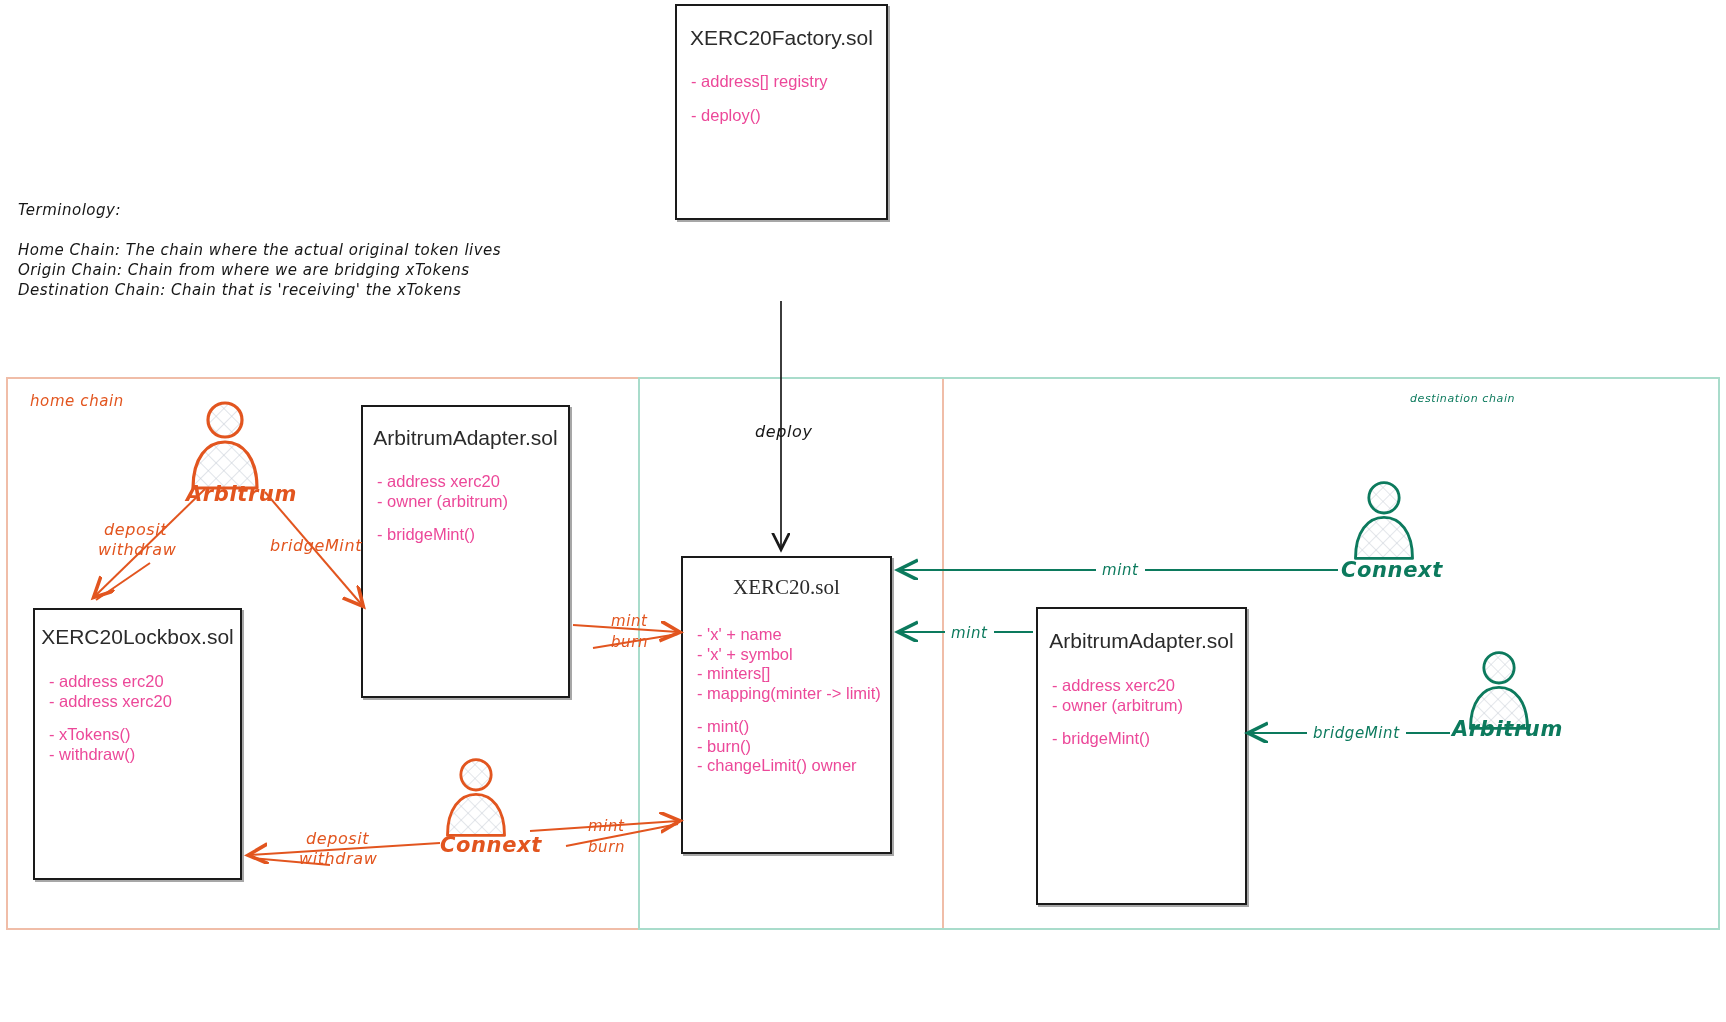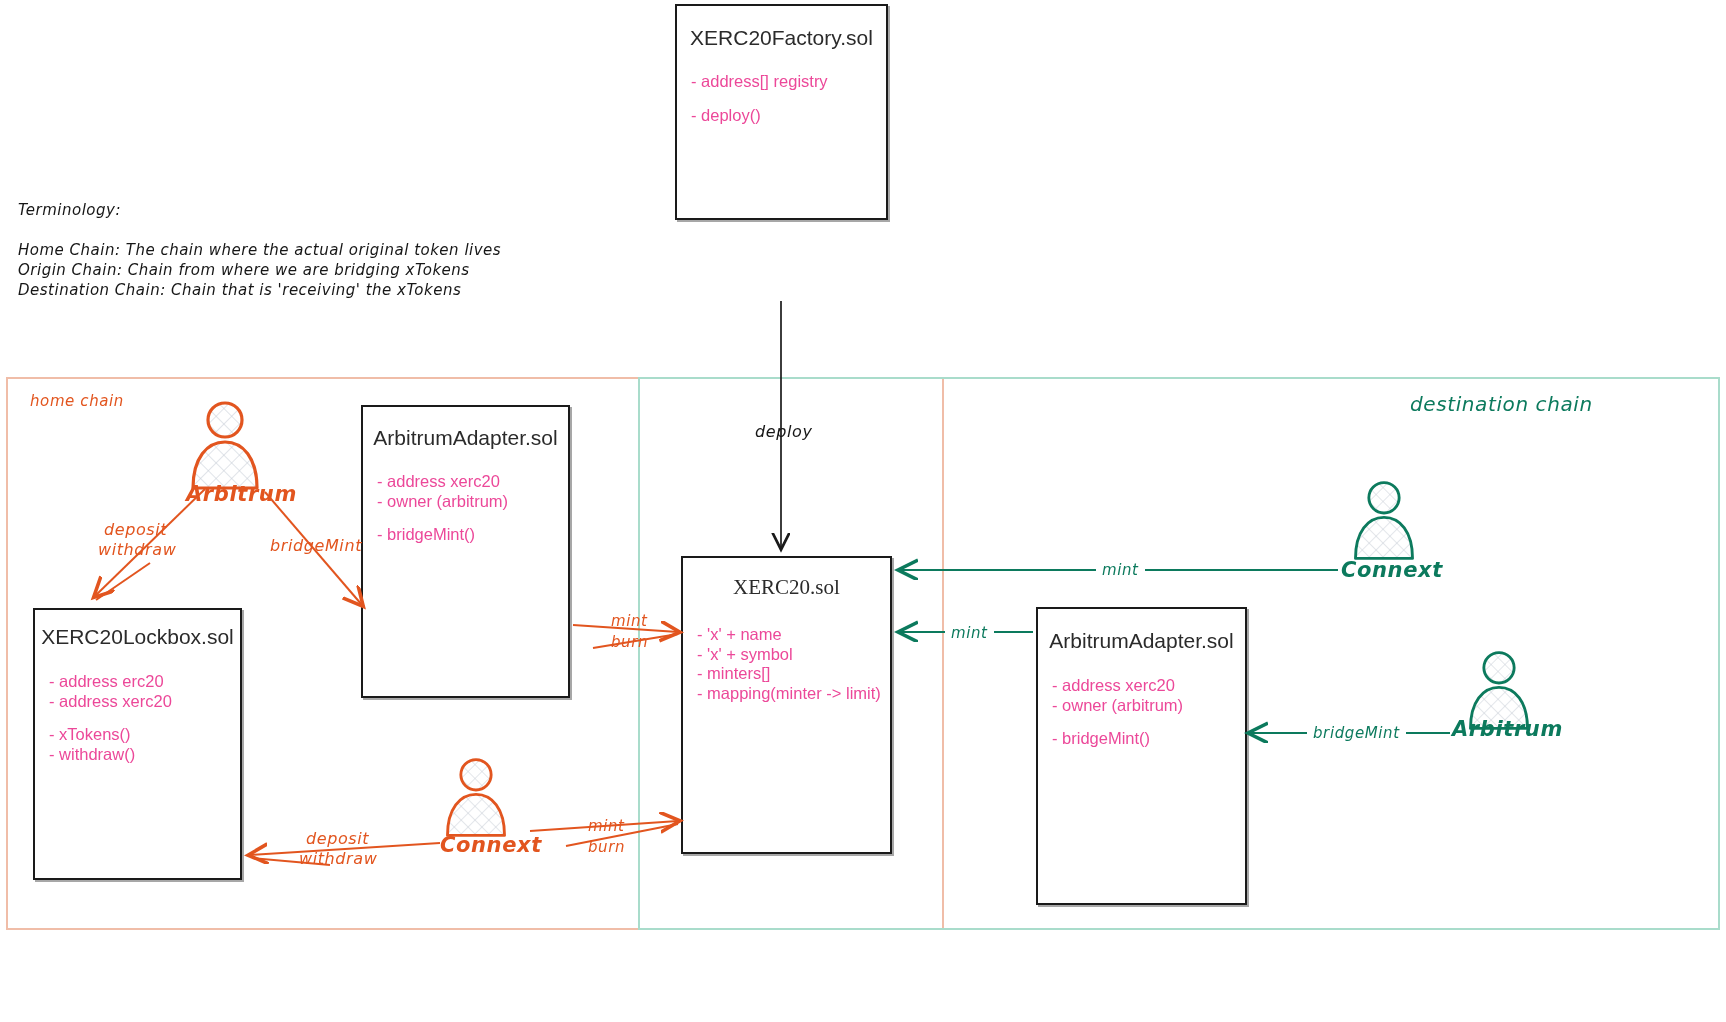--- a/index.html
+++ b/index.html
@@ -88,21 +88,21 @@
 </style>
 </head>
 <body>
 
 <div id="canvas">
 
   <div class="region region-home" style="left:6px; top:377px; width:938px; height:553px;"></div>
   <div class="region region-dest" style="left:638px; top:377px; width:1082px; height:553px;"></div>
 
   <div class="hand hand-orange" style="left:30px; top:392px; font-size:15px;">home chain</div>
-  <div class="hand hand-green" style="left:1410px; top:392px; font-size:20px;">destination chain</div>
+  <div class="hand hand-green" style="left:1410px; top:392px; font-size:11px;">destination chain</div>
 
   <div class="term-block" style="left:18px; top:200px;">
     <div class="term-head">Terminology:</div>
     <div>Home Chain: The chain where the actual original token lives</div>
     <div>Origin Chain: Chain from where we are bridging xTokens</div>
     <div>Destination Chain: Chain that is 'receiving' the xTokens</div>
   </div>
 
   <div class="uml-box" style="left:675px; top:4px; width:213px; height:216px;">
     <div class="uml-title" style="margin-top:20px;">XERC20Factory.sol</div>
@@ -144,20 +144,25 @@
   </div>
 
   <div class="uml-box" style="left:681px; top:556px; width:211px; height:298px;">
     <div class="uml-title" style="margin-top:17px;font-family:Liberation Serif, serif;">XERC20.sol</div>
     <div class="uml-body" style="margin-top:25px;">
       <div class="uml-group">
         <div class="uml-line">- 'x' + name</div>
         <div class="uml-line">- 'x' + symbol</div>
         <div class="uml-line">- minters[]</div>
         <div class="uml-line">- mapping(minter -&gt; limit)</div>
+      </div>
+      <div class="uml-group">
+        <div class="uml-line">- mint()</div>
+        <div class="uml-line">- burn()</div>
+        <div class="uml-line">- changeLimit() owner</div>
       </div>
     </div>
   </div>
 
   <div class="uml-box" style="left:1036px; top:607px; width:211px; height:298px;">
     <div class="uml-title" style="margin-top:20px;">ArbitrumAdapter.sol</div>
     <div class="uml-body" style="margin-top:23px;">
       <div class="uml-group">
         <div class="uml-line">- address xerc20</div>
         <div class="uml-line">- owner (arbitrum)</div>

